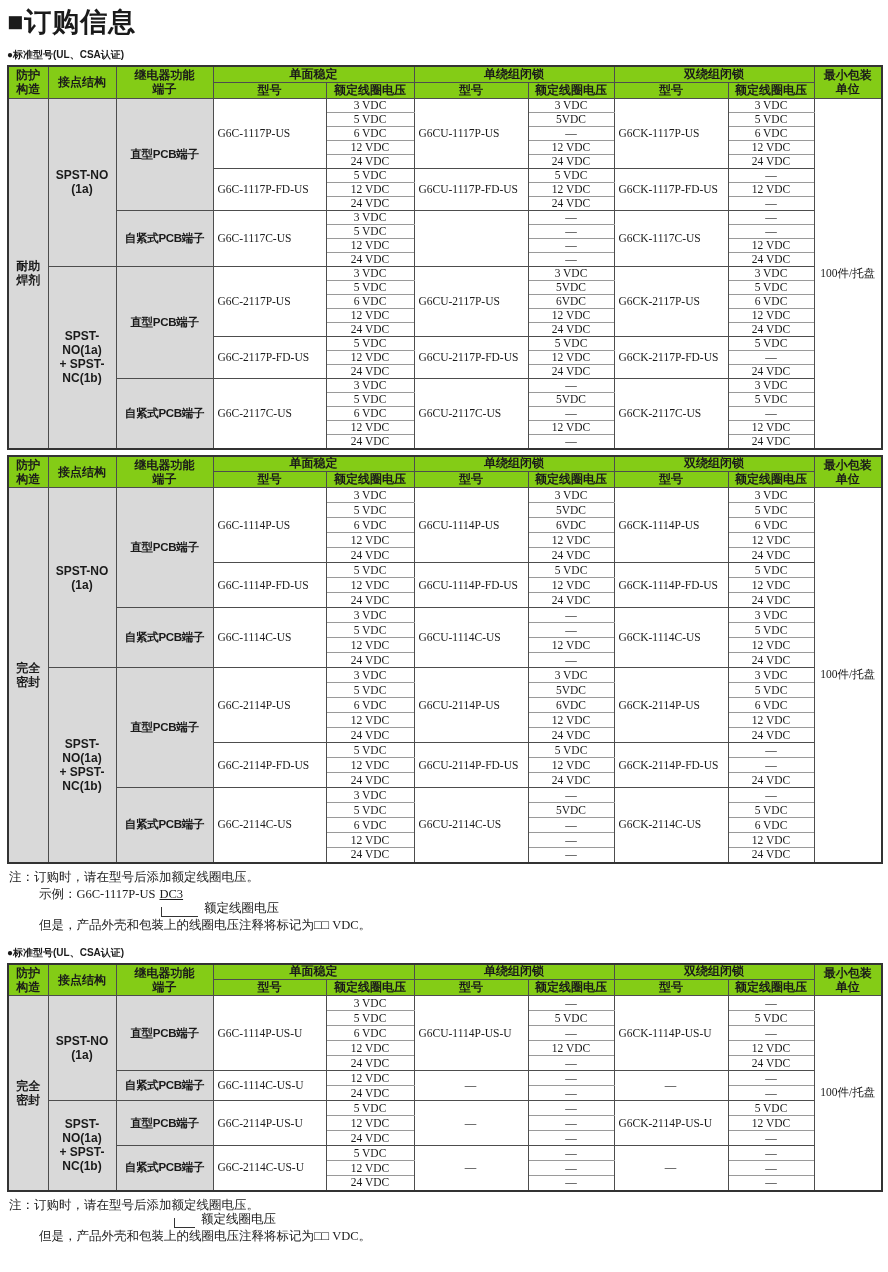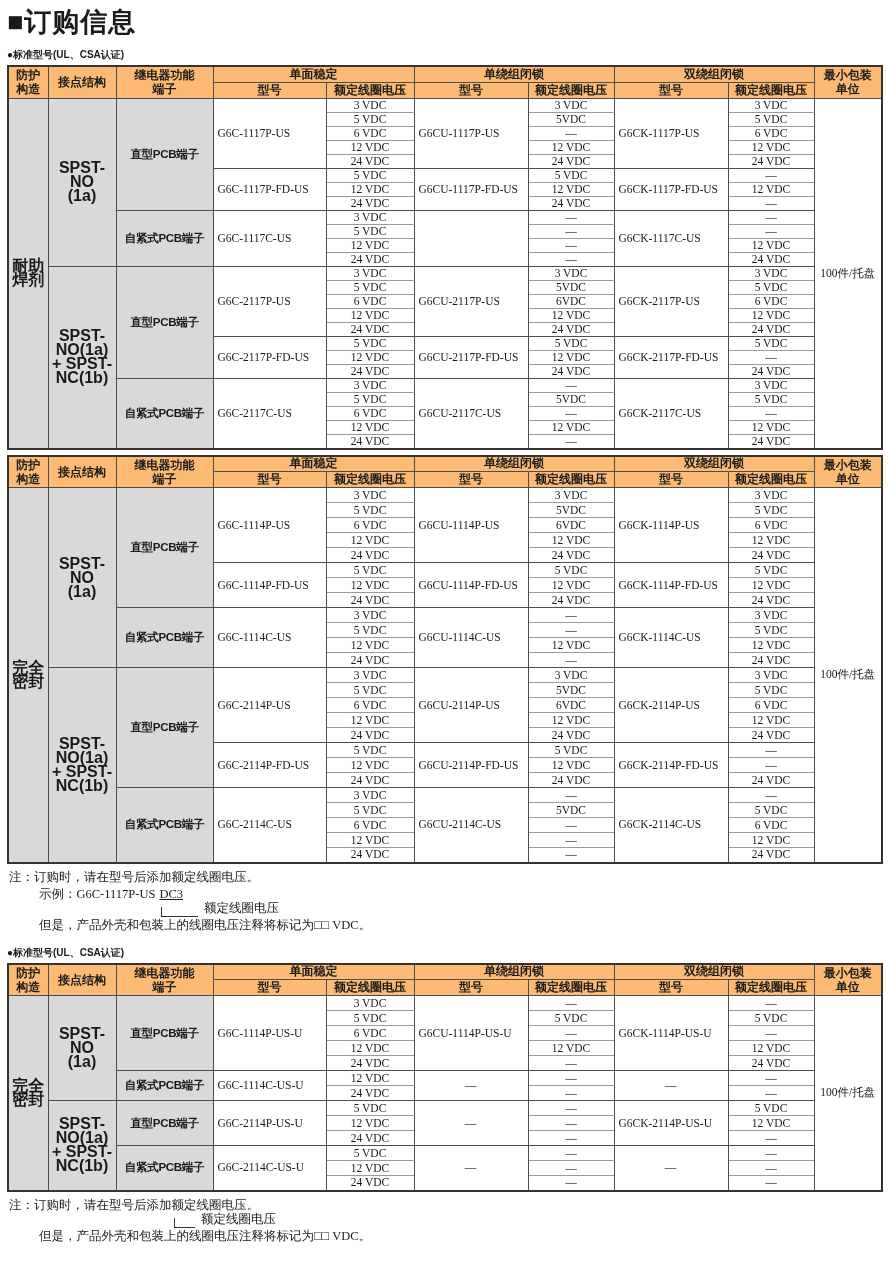--- a/index.html
+++ b/index.html
@@ -8,22 +8,22 @@
   .page{padding:2px 7px 0 7px;}
   .doc-title{font-size:27px;font-weight:bold;margin:2px 0 4px 0;letter-spacing:1px;}
   .section-title{font-size:10px;font-weight:bold;margin:8px 0 3px 0;}
   table{border-collapse:collapse;table-layout:fixed;width:874px;border:2px solid #333;
         margin:0 0 5px 0;}
   th,td{border:1px solid #4d4d4d;padding:0 1px;text-align:center;vertical-align:middle;
         line-height:13px;overflow:hidden;}
   thead tr{height:16px;}
   tbody tr{height:14px;}
   table.rh15 tbody tr{height:15px;}
-  th{background:#fdba74;font-size:12px;font-weight:bold;}
-  td.gray{background:#d9d9d9;font-size:16px;font-weight:bold;}
+  th{background:#84cc16;font-size:12px;font-weight:bold;}
+  td.gray{background:#d9d9d9;font-size:12px;font-weight:bold;}
   td.term{font-size:11.5px;letter-spacing:-0.3px;}
   .pre{white-space:pre-line;line-height:14px;}
   td.model,td.v,td.minpack{font-family:"Liberation Serif","DejaVu Serif",serif;font-size:11.5px;}
   td.model{text-align:left;padding-left:4px;}
   td.model.dash{text-align:center;padding-left:0;}
   td.vt{border-top-color:#9a9a9a;}
   td.vb{border-bottom-color:#9a9a9a;}
   .note{font-family:"Liberation Serif","DejaVu Serif",serif;font-size:12.5px;
         margin:5px 0 12px 2px;}
   .note .l{line-height:17px;}

